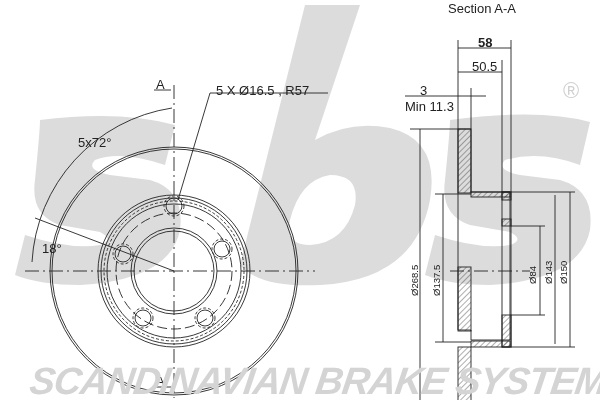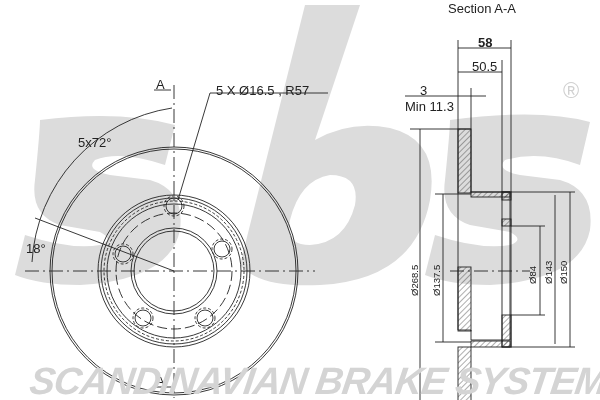--- a/index.html
+++ b/index.html
@@ -118,16 +118,16 @@
   <div class="vlbl" style="left:410px;top:296px;">Ø268.5</div>
   <div class="vlbl" style="left:432px;top:296px;">Ø137.5</div>
   <div class="vlbl" style="left:528px;top:284px;">Ø84</div>
   <div class="vlbl" style="left:544px;top:284px;">Ø143</div>
   <div class="vlbl" style="left:559px;top:284px;">Ø150</div>
 
   <div class="lbl" style="left:156px;top:78px;">A</div>
   <div class="lbl" style="left:156px;top:375px;">A</div>
   <div class="lbl" style="left:216px;top:84px;">5 X Ø16.5 , R57</div>
   <div class="lbl" style="left:78px;top:136px;">5x72°</div>
-  <div class="lbl" style="left:26px;top:242px;">18°</div>
+  <div class="lbl" style="left:42px;top:242px;">18°</div>
 
   <div class="footer">SCANDINAVIAN BRAKE SYSTEMS</div>
 </div>
 
 </body></html>

